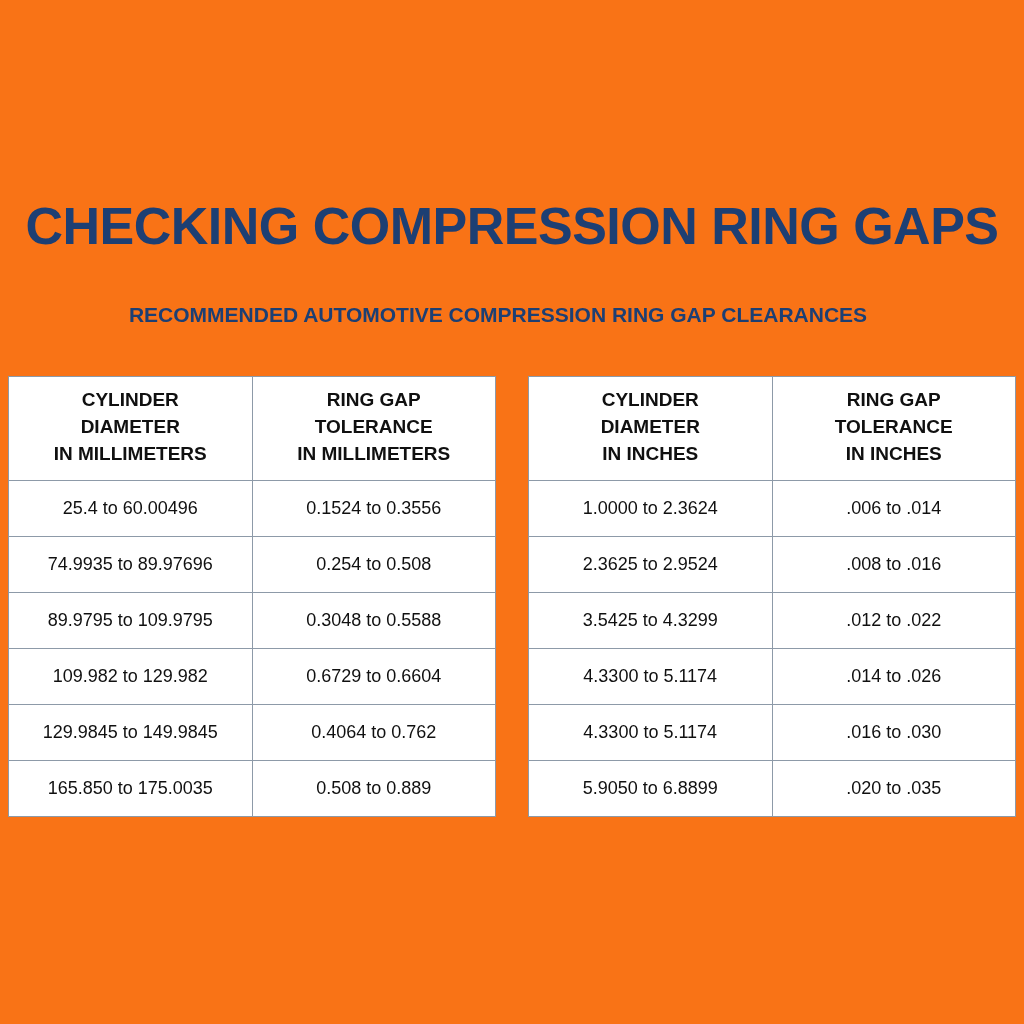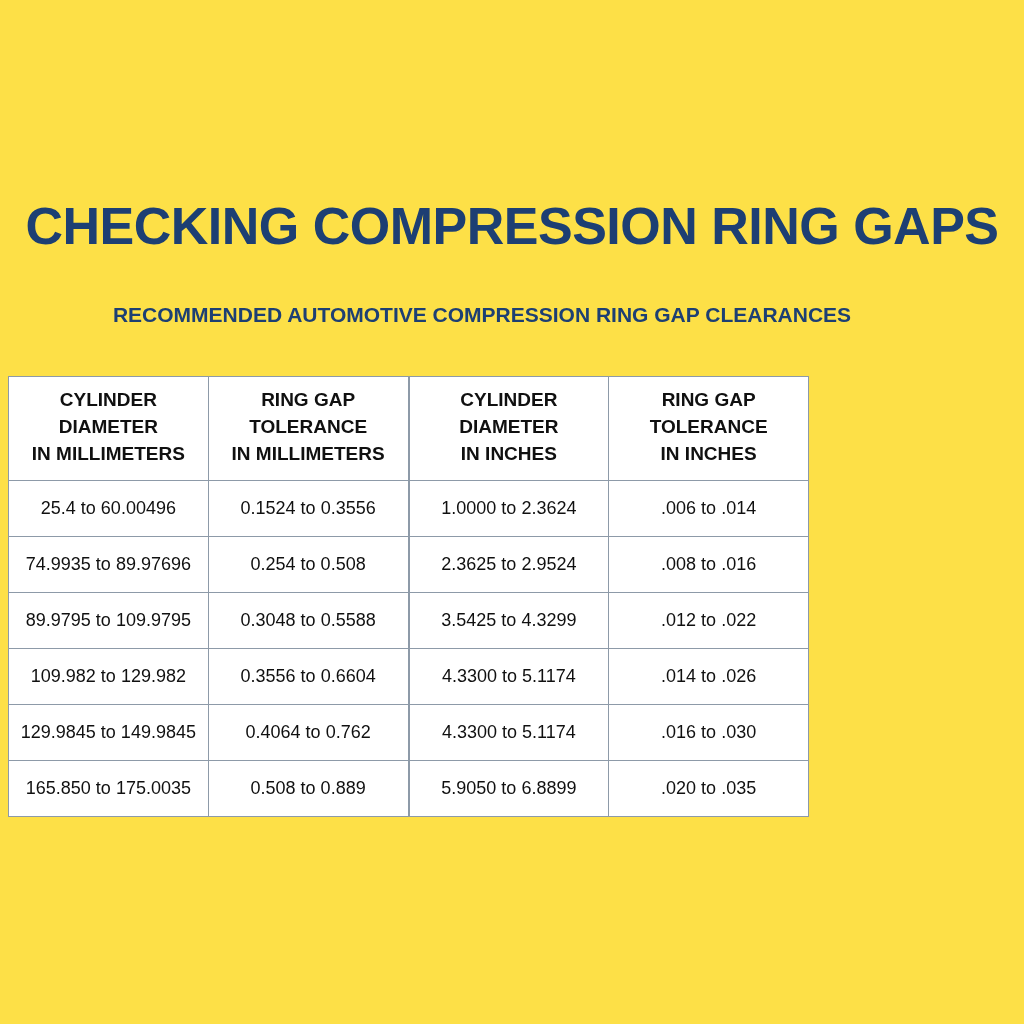--- a/index.html
+++ b/index.html
@@ -7,51 +7,51 @@
     padding: 0;
     width: 1024px;
     height: 1024px;
     background: #ffffff;
     font-family: "Liberation Sans", sans-serif;
   }
   .page {
     position: relative;
     width: 1024px;
     height: 1024px;
-    background: #fde047;
+    background: #f97316;
     box-sizing: border-box;
   }
   .title {
     position: absolute;
     top: 196px;
     left: 0;
     width: 1024px;
     text-align: center;
     font-size: 52px;
     font-weight: bold;
     letter-spacing: -0.5px;
     color: #1d3f73;
     font-family: "Liberation Sans", sans-serif;
   }
   .subtitle {
     position: absolute;
     top: 303px;
-    left: 0;
+    left: 16px;
     width: 964px;
     text-align: center;
     font-size: 21px;
     font-weight: bold;
     color: #1d3f73;
     font-family: "Liberation Sans", sans-serif;
   }
   .tables {
     position: absolute;
     top: 376px;
     left: 8px;
-    width: 801px;
+    width: 1008px;
     display: flex;
     justify-content: space-between;
   }
   table.gap-table {
     border-collapse: collapse;
     width: 488px;
     table-layout: fixed;
     background: #ffffff;
   }
   table.gap-table th,
@@ -109,21 +109,21 @@
         <tr>
           <td>74.9935 to 89.97696</td>
           <td>0.254 to 0.508</td>
         </tr>
         <tr>
           <td>89.9795 to 109.9795</td>
           <td>0.3048 to 0.5588</td>
         </tr>
         <tr>
           <td>109.982 to 129.982</td>
-          <td>0.3556 to 0.6604</td>
+          <td>0.6729 to 0.6604</td>
         </tr>
         <tr>
           <td>129.9845 to 149.9845</td>
           <td>0.4064 to 0.762</td>
         </tr>
         <tr>
           <td>165.850 to 175.0035</td>
           <td>0.508 to 0.889</td>
         </tr>
       </tbody>

